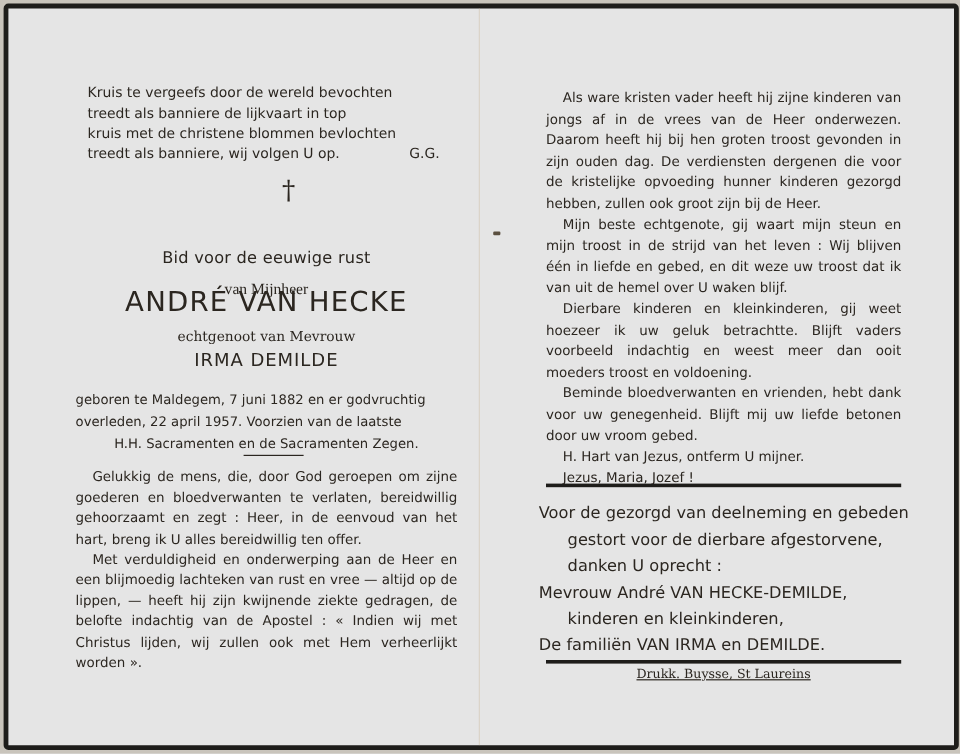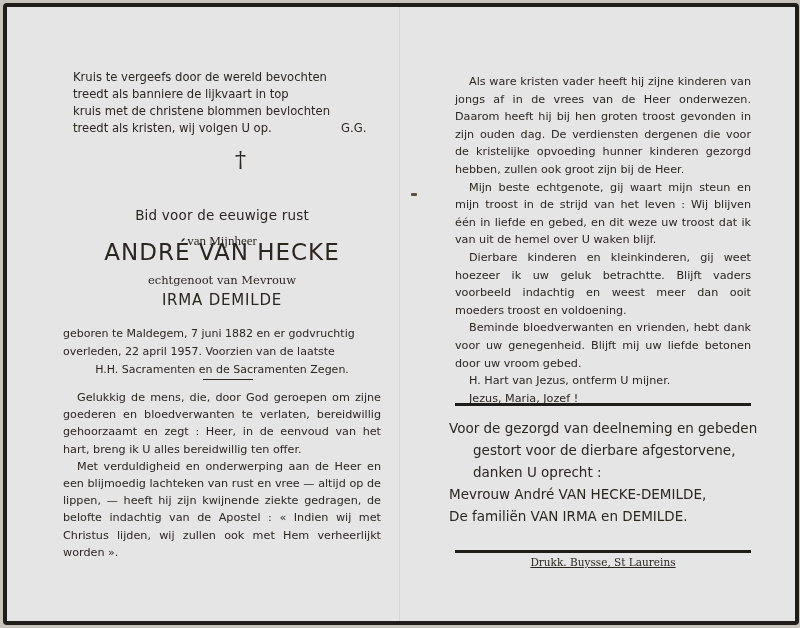--- a/index.html
+++ b/index.html
@@ -50,21 +50,21 @@
 
 <div class="card">
   <div class="fold"></div>
   <div class="mark"></div>
 
   <div class="panel left">
     <div class="poem">
       <div class="line">Kruis te vergeefs door de wereld bevochten</div>
       <div class="line">treedt als banniere de lijkvaart in top</div>
       <div class="line">kruis met de christene blommen bevlochten</div>
-      <div class="line">treedt als kristen, wij volgen U op.</div>
+      <div class="line">treedt als banniere, wij volgen U op.</div>
       <span class="sig">G.G.</span>
     </div>
 
     <div class="cross">†</div>
     <div class="center bid">Bid voor de eeuwige rust</div>
     <div class="center van">van Mijnheer</div>
     <div class="center name">ANDRÉ VAN HECKE</div>
     <div class="center spouse-label">echtgenoot van Mevrouw</div>
     <div class="center spouse-name">IRMA DEMILDE</div>
 
@@ -92,19 +92,20 @@
       <p>Jezus, Maria, Jozef !</p>
     </div>
 
     <div class="rule-long r1"></div>
 
     <div class="thanks">
       <div>Voor de gezorgd van deelneming en gebeden</div>
       <div class="ind">gestort voor de dierbare afgestorvene,</div>
       <div class="ind">danken U oprecht :</div>
       <div>Mevrouw André VAN HECKE-DEMILDE,</div>
+      <div class="ind">kinderen en kleinkinderen,</div>
       <div>De familiën VAN IRMA en DEMILDE.</div>
     </div>
 
     <div class="rule-long r2"></div>
     <div class="printer">Drukk. Buysse, St Laureins</div>
   </div>
 </div>
 
 </body></html>

